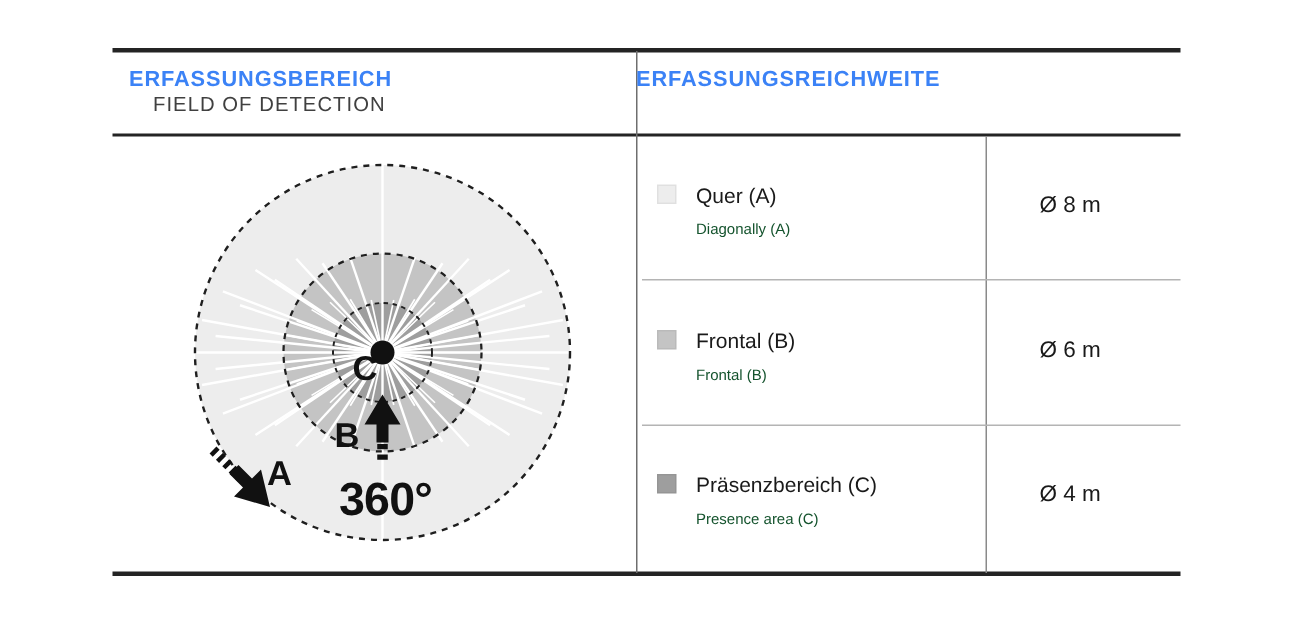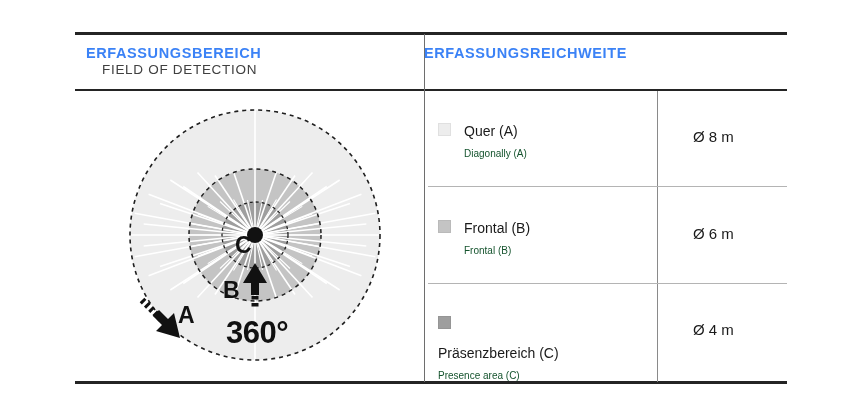--- a/index.html
+++ b/index.html
@@ -98,21 +98,21 @@
   .legend-row {
     position: absolute;
     left: 438px;
     width: 210px;
     display: flex;
     align-items: flex-start;
     gap: 13px;
   }
   .legend-row.r0 { top: 120px; }
   .legend-row.r1 { top: 217px; }
-  .legend-row.r2 { top: 313px; flex-direction: column; }
+  .legend-row.r2 { top: 313px; }
 
   .swatch {
     width: 13px;
     height: 13px;
     margin-top: 3px;
     flex: 0 0 auto;
     border: 1px solid rgba(0,0,0,0.05);
     box-sizing: border-box;
   }
 

